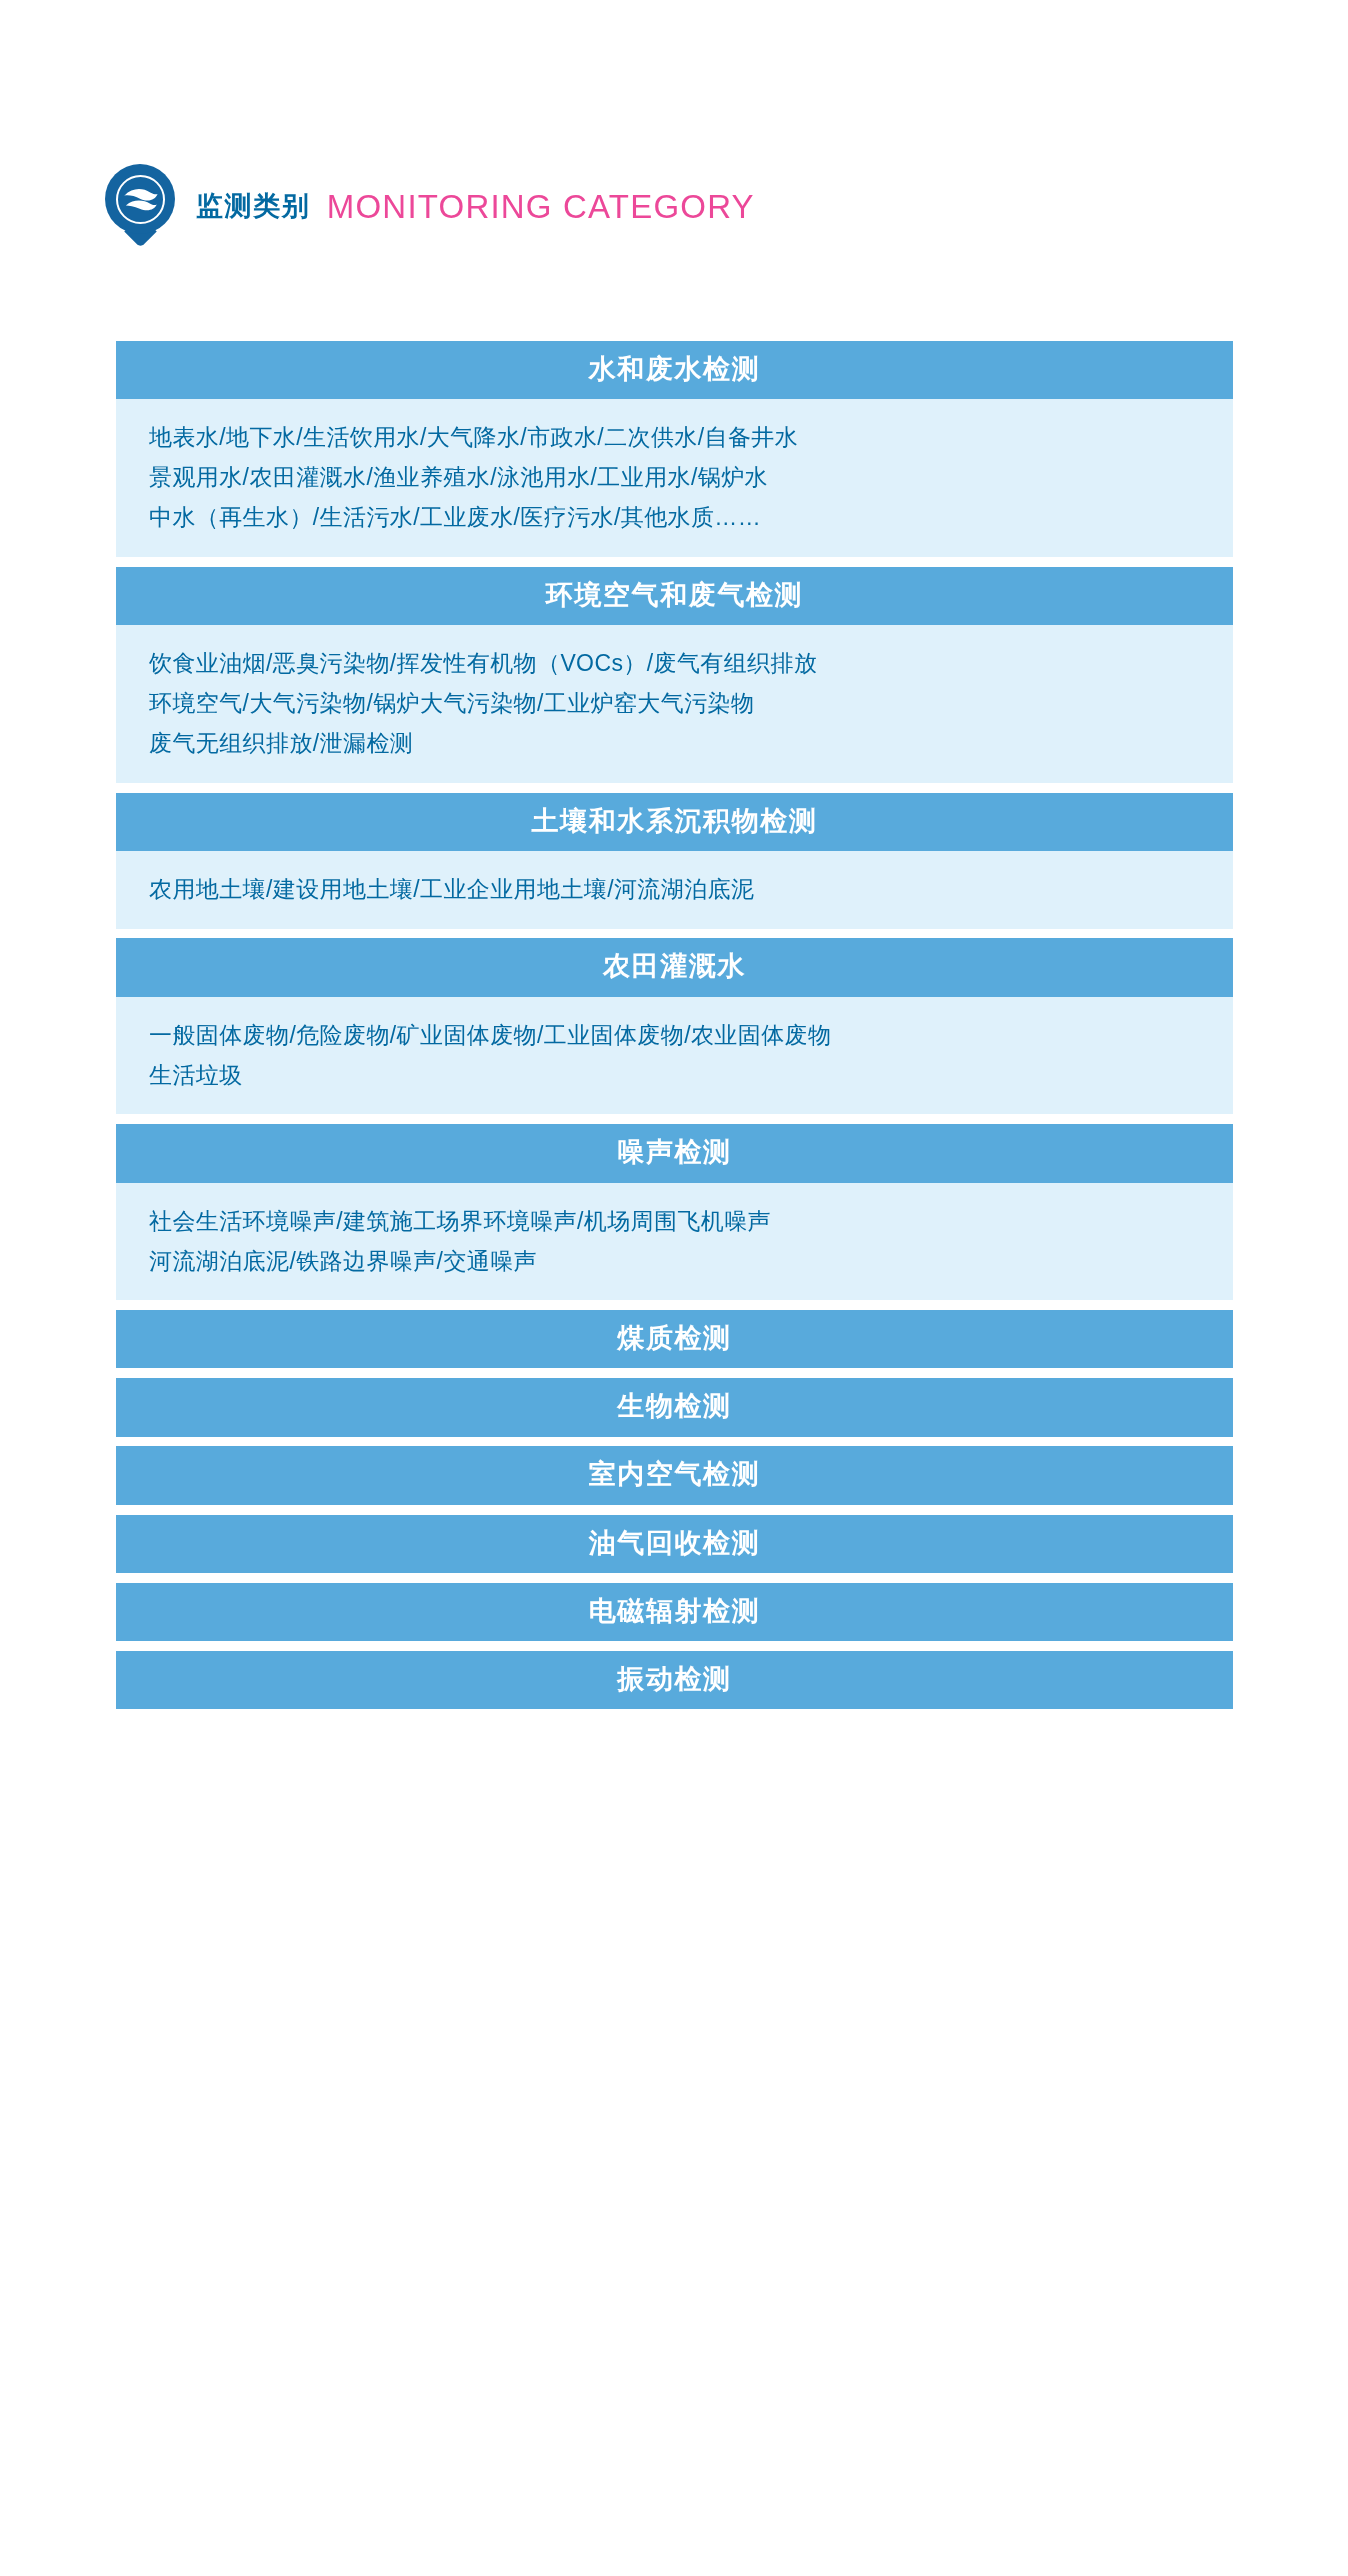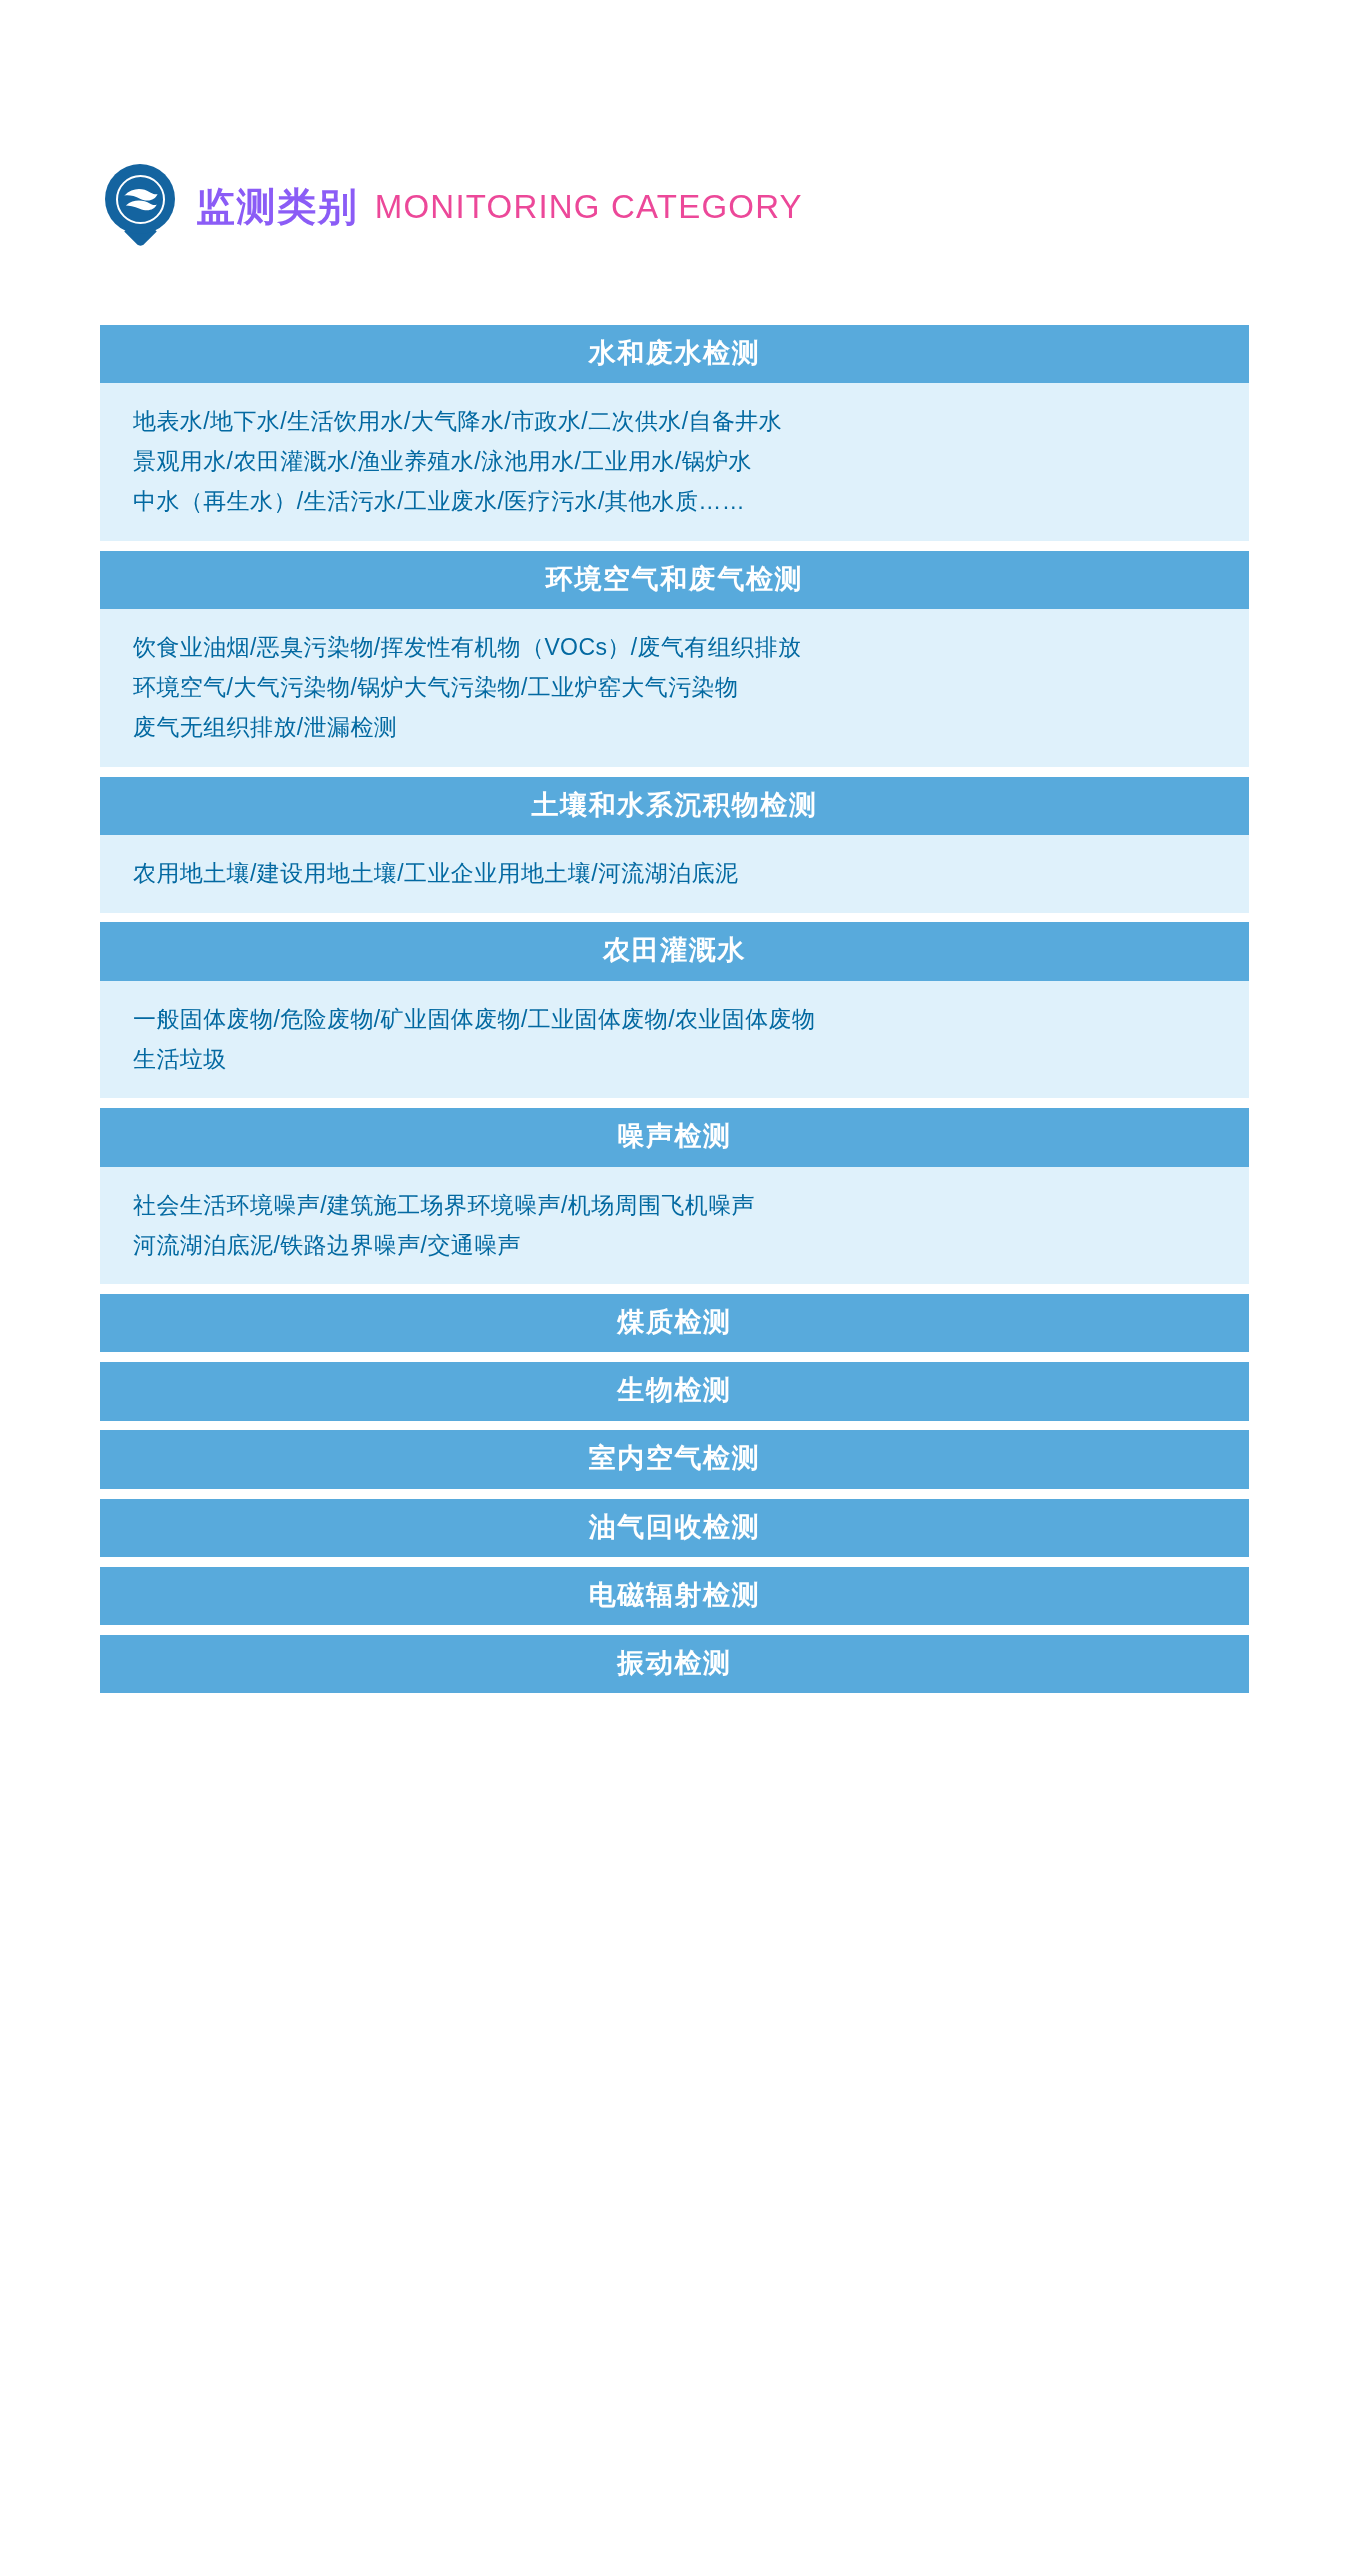--- a/index.html
+++ b/index.html
@@ -66,38 +66,38 @@
   }
   .logo-pin .pin-glyph {
     position: absolute;
     left: 15.5px;
     top: 19.6px;
     width: 39px;
     height: 33px;
     z-index: 4;
   }
   .title-cn {
-    font-size: 39px;
+    font-size: 27px;
     font-weight: bold;
-    color: #8b5cf6;
+    color: #0369a1;
     letter-spacing: 1.6px;
     line-height: 1;
     white-space: nowrap;
   }
   .title-en {
     font-size: 33px;
     color: #ec4899;
     letter-spacing: 1.2px;
     line-height: 1;
     margin-left: 16.4px;
     white-space: nowrap;
   }
   
   .sections {
-    margin: 0;
+    margin: 16px;
     padding: 76px 100px 0 100px;
     box-sizing: border-box;
   }
   .section {
     margin-bottom: 9.8px;
   }
   .sec-head {
     background: #58aadc;
     color: #ffffff;
     font-size: 27px;

